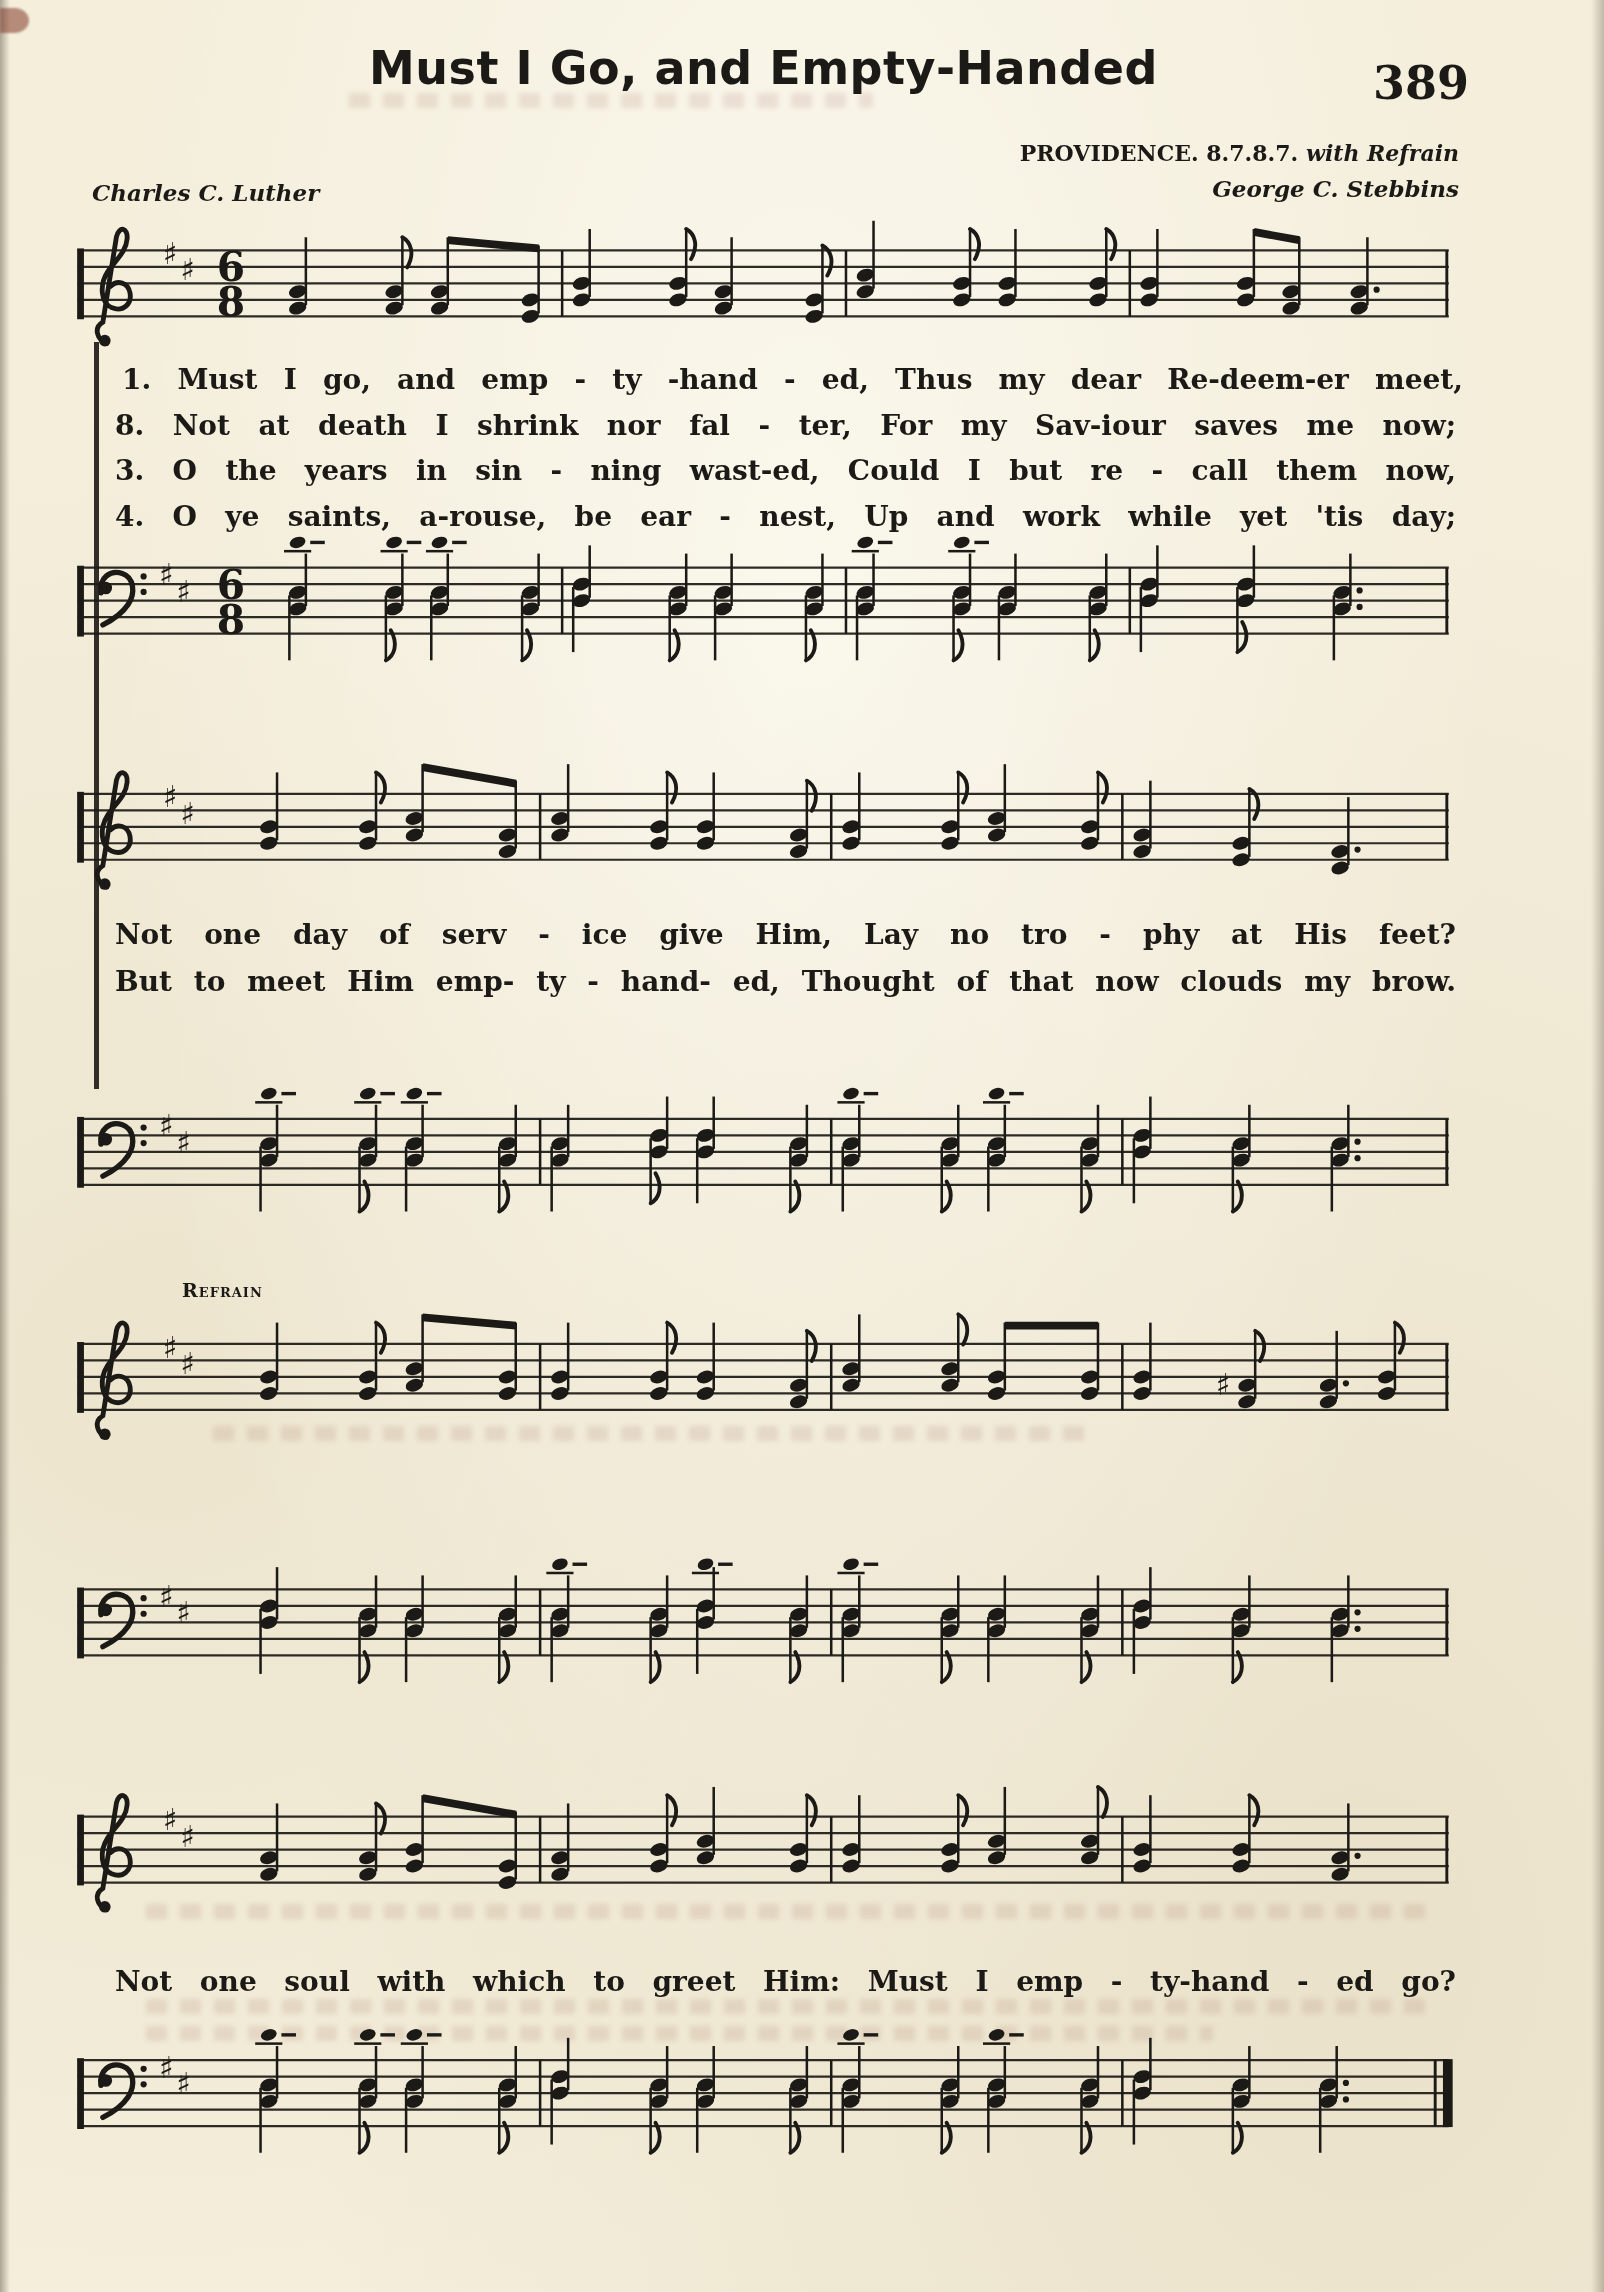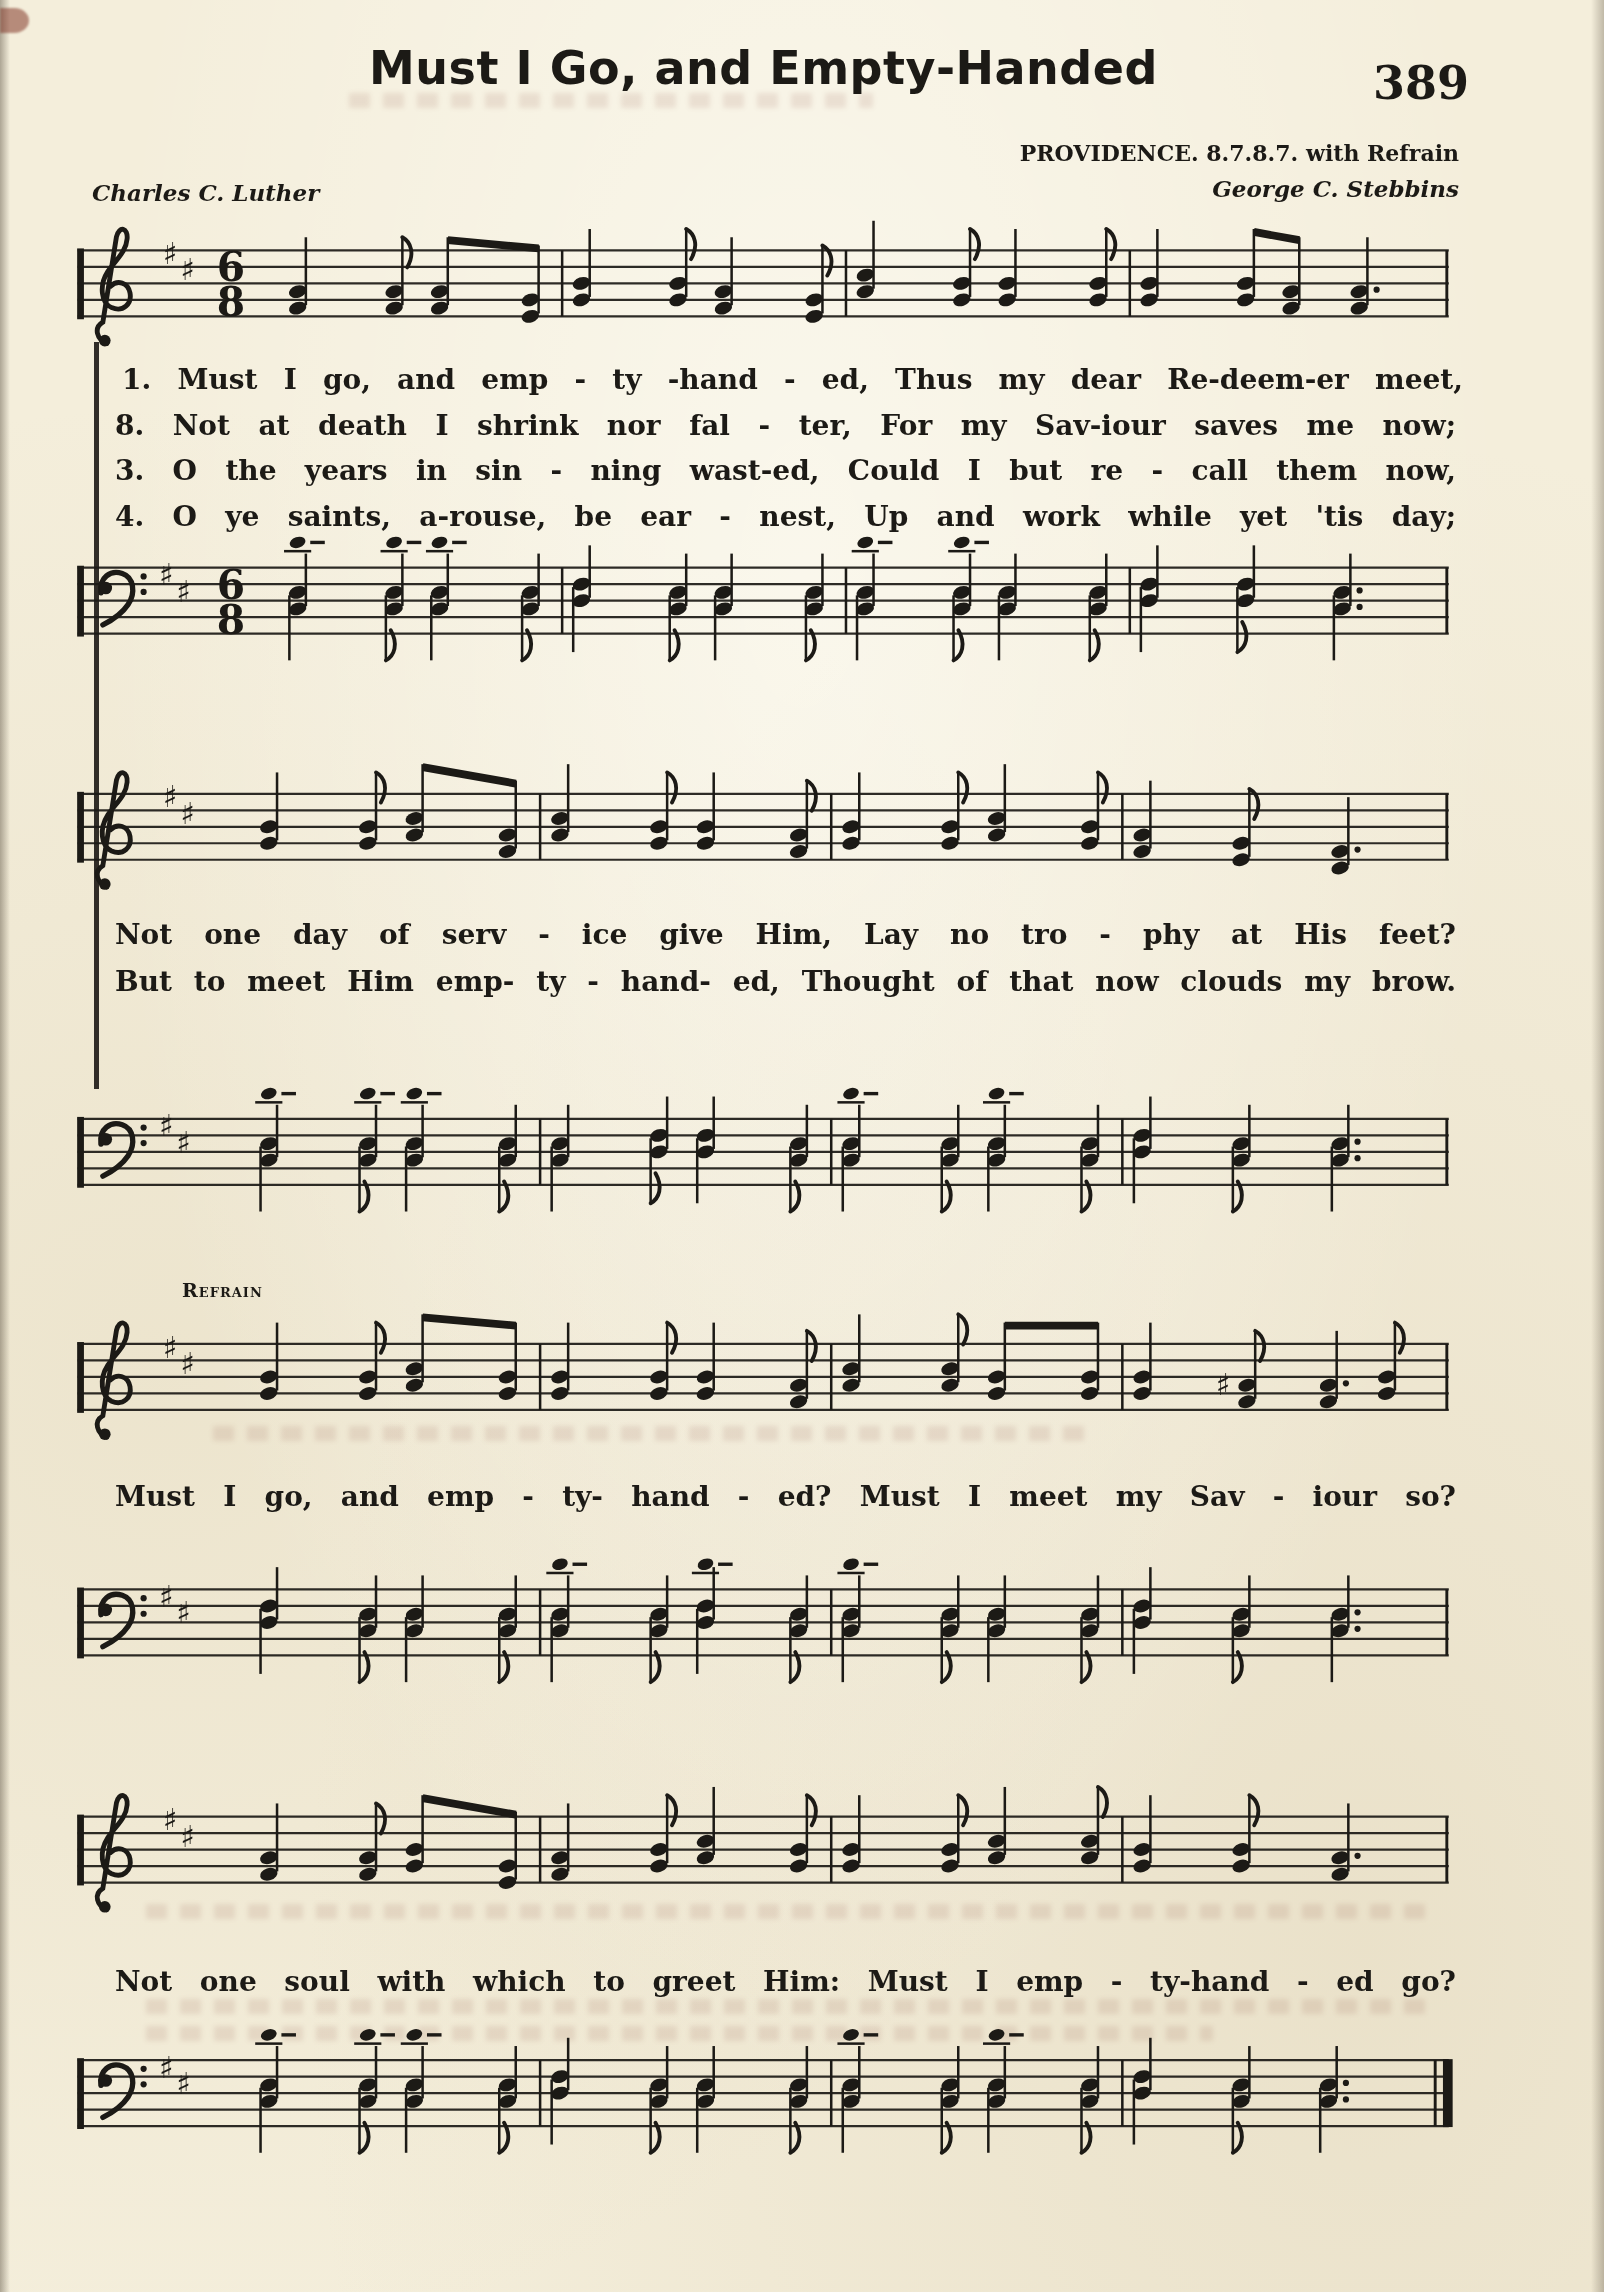--- a/index.html
+++ b/index.html
@@ -15,21 +15,21 @@
   .title{
     position:absolute;top:41px;left:0;width:1605px;text-align:center;
     font-family:"DejaVu Sans", sans-serif;font-weight:bold;font-size:46px;
     transform:translateX(-39px);letter-spacing:0.5px;
   }
   .hymn-number{
     position:absolute;top:56px;right:136px;font-size:46px;font-weight:bold;
     font-family:"DejaVu Serif", serif;
   }
   .tune-line{position:absolute;top:140px;right:146px;font-size:22px;font-weight:bold;}
-  .tune-line .tag{margin-left:7.8px;}
+  .tune-line .tag{font-style:italic;margin-left:7.8px;}
   .author{position:absolute;top:179px;left:92px;font-size:23px;font-weight:bold;font-style:italic;}
   .composer{position:absolute;top:175px;right:146px;font-size:23px;font-weight:bold;font-style:italic;}
   .refrain-label{
     position:absolute;top:1279px;left:182px;font-size:19px;font-weight:bold;
     font-variant-caps:small-caps;letter-spacing:1px;
   }
   .lyric{
     position:absolute;left:115px;width:1341px;height:46px;
     font-weight:bold;font-size:28px;line-height:46px;
     text-align:justify;text-align-last:justify;
@@ -768,17 +768,16 @@
   <div class="lyric" style="top:357px;margin-left:7px;">1. Must I go, and emp - ty -hand - ed, Thus my dear Re-deem-er meet,</div>
   <div class="lyric" style="top:403px;">8. Not at death I shrink nor fal - ter, For my Sav-iour saves me now;</div>
   <div class="lyric" style="top:448px;">3. O the years in sin - ning wast-ed, Could I but re - call them now,</div>
   <div class="lyric" style="top:494px;">4. O ye saints, a-rouse, be ear - nest, Up and work while yet 'tis day;</div>
 
   <div class="lyric" style="top:912px;">Not one day of serv - ice give Him, Lay no tro - phy at His feet?</div>
   <div class="lyric" style="top:959px;">But to meet Him emp- ty - hand- ed, Thought of that now clouds my brow.</div>
 
   <div class="refrain-label">Refrain</div>
 
-  <div class="lyric" style="top:1474px;">Must I go, and emp - ty- hand - ed? Must I meet my Sav - iour so?</div>
   <div class="lyric" style="top:1959px;">Not one soul with which to greet Him: Must I emp - ty-hand - ed go?</div>
 
 </div>
 
 
 </body></html>

